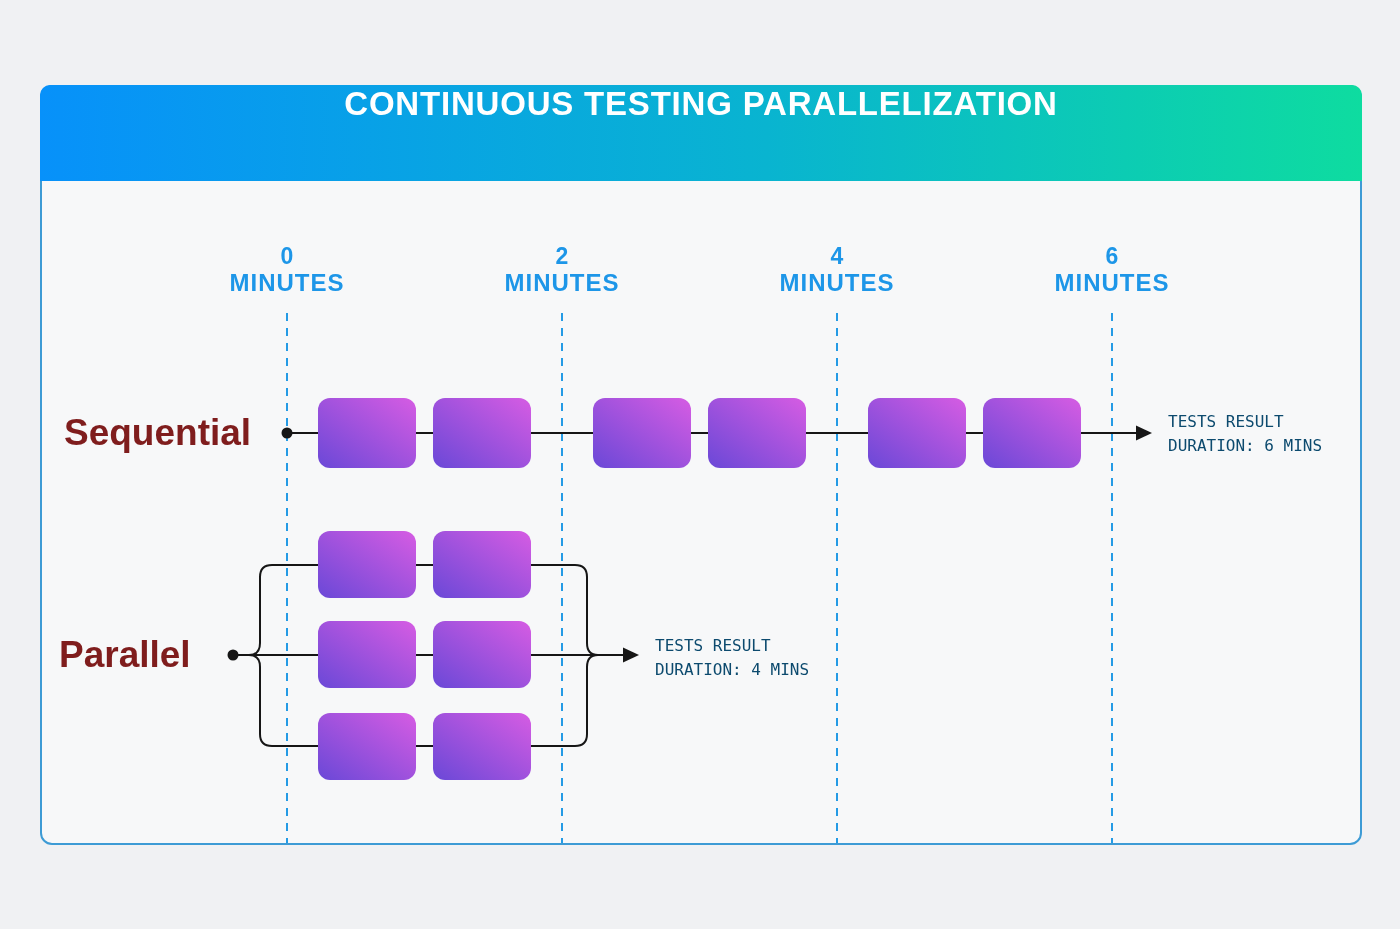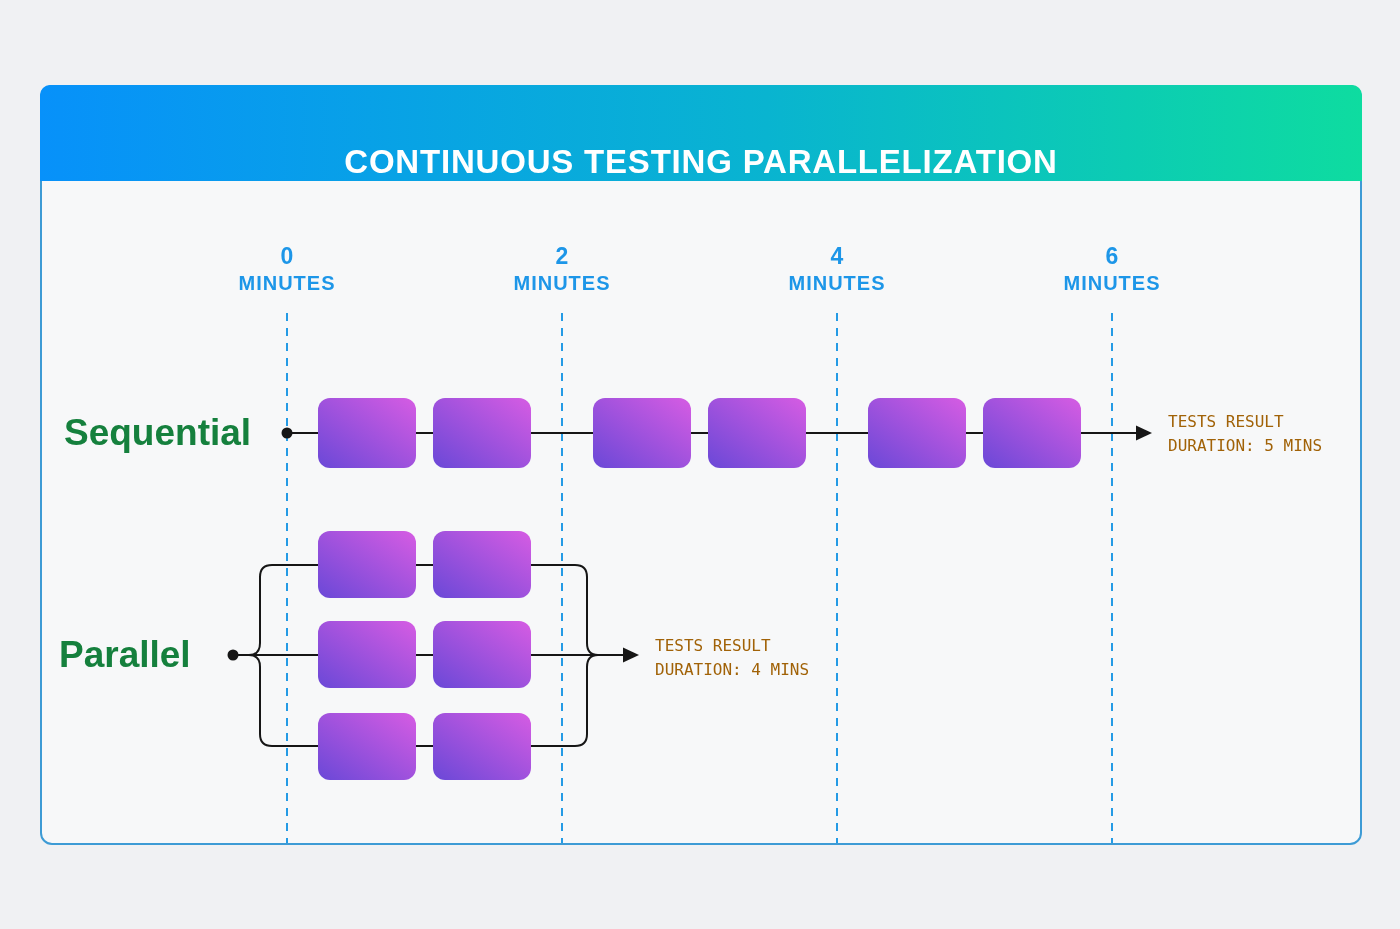--- a/index.html
+++ b/index.html
@@ -18,21 +18,21 @@
     border: 2px solid #3D9BD5;
     border-radius: 12px;
   }
   .header {
     position: absolute;
     left: 40px; top: 85px;
     width: 1322px; height: 96px;
     background: linear-gradient(90deg, #0791FA 0%, #09B4D0 55%, #0EDCA0 100%);
     border-radius: 10px 10px 0 0;
     display: flex;
-    align-items: flex-end;
+    align-items: flex-start;
     justify-content: center;
   }
   .header-title {
     color: #FFFFFF;
     font-size: 33px;
     font-weight: 700;
     letter-spacing: 0.8px;
   }
   svg.diagram {
     position: absolute;
@@ -41,34 +41,34 @@
   }
   .marker {
     position: absolute;
     width: 180px;
     top: 243px;
     text-align: center;
     color: #1D96E8;
     font-weight: 700;
   }
   .marker .marker-value { display: block; font-size: 23px; line-height: 27px; }
-  .marker .marker-unit  { display: block; font-size: 20px; line-height: 26px; letter-spacing: 1px; }
+  .marker .marker-unit  { display: block; font-size: 24px; line-height: 26px; letter-spacing: 1px; }
   .row-label {
     position: absolute;
-    color: #15803d;
+    color: #7f1d1d;
     font-size: 37px;
     font-weight: 700;
     line-height: 40px;
   }
   .result {
     position: absolute;
     font-family: "DejaVu Sans Mono", monospace;
     font-size: 16px;
     line-height: 24px;
-    color: #a16207;
+    color: #0c4a6e;
     white-space: nowrap;
   }
 </style>
 </head>
 <body>
 
 <div class="frame"></div>
 
 <div class="header">
   <div class="header-title">CONTINUOUS TESTING PARALLELIZATION</div>
@@ -89,21 +89,21 @@
 <div class="marker" style="left:1022px">
   <span class="marker-value">6</span>
   <span class="marker-unit">MINUTES</span>
 </div>
 
 <div class="row-label" style="left:64px; top:413px">Sequential</div>
 <div class="row-label" style="left:59px; top:635px">Parallel</div>
 
 <div class="result" style="left:1168px; top:410px">
   <div>TESTS RESULT</div>
-  <div>DURATION: 5 MINS</div>
+  <div>DURATION: 6 MINS</div>
 </div>
 <div class="result" style="left:655px; top:634px">
   <div>TESTS RESULT</div>
   <div>DURATION: 4 MINS</div>
 </div>
 
 <svg class="diagram" viewBox="0 0 1400 929">
   <defs>
     <linearGradient id="boxGrad" x1="0" y1="1" x2="1" y2="0">
       <stop offset="0" stop-color="#6A48D7"></stop>

